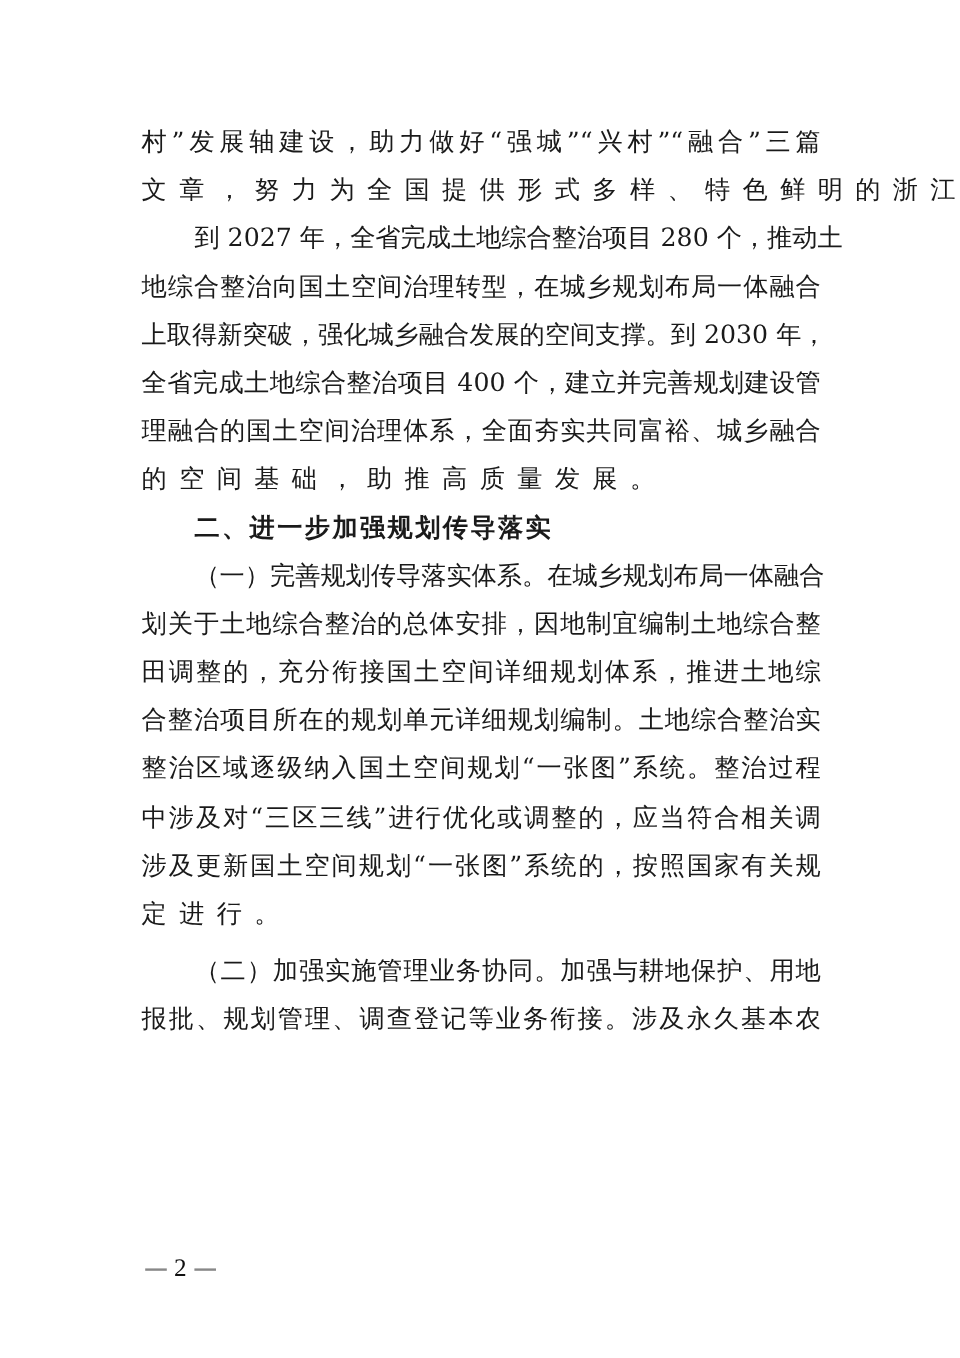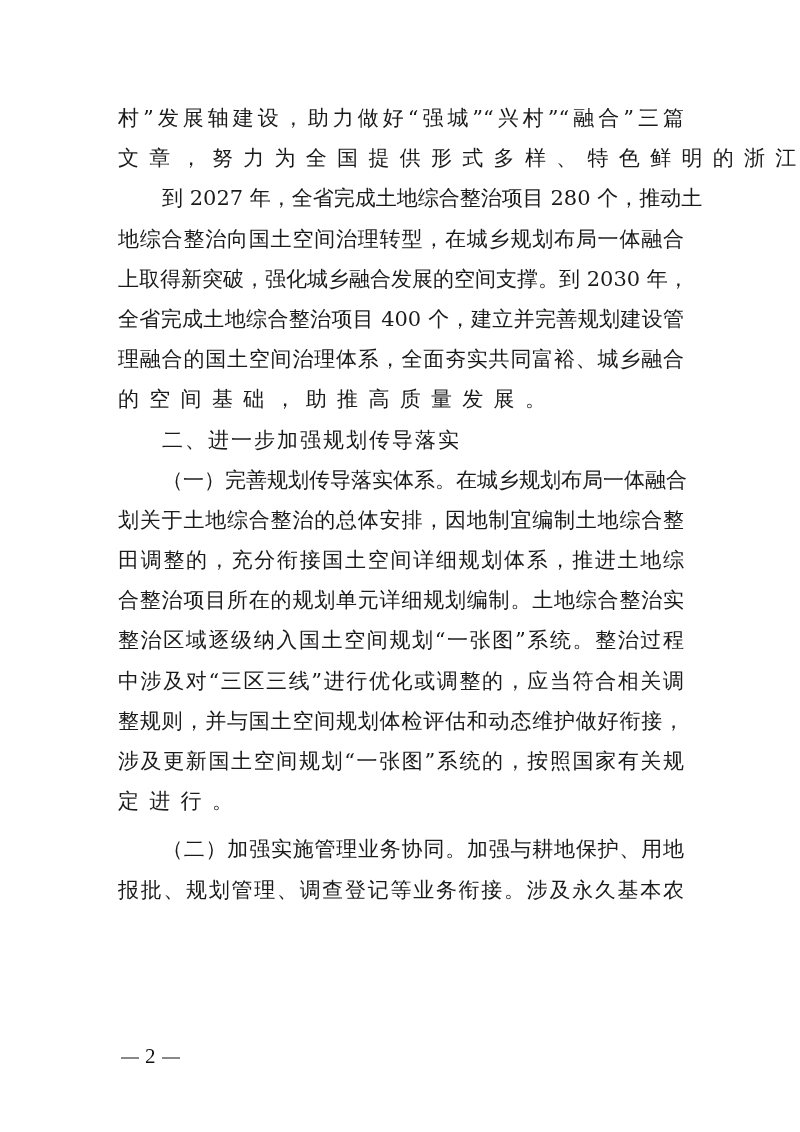--- a/index.html
+++ b/index.html
@@ -3,21 +3,21 @@
 <meta charset="utf-8">
 <style>
   html, body { margin: 0; padding: 0; background: #ffffff; }
   body { width: 800px; height: 1132px; position: relative; overflow: hidden;
          font-family: "DejaVu Serif", "Liberation Serif", serif; color: #1a1a1a; }
   .page { position: absolute; left: 118px; top: 98px; width: 566px; }
   .line { height: 40.2px; line-height: 40.2px; font-size: 21px; white-space: nowrap;
           letter-spacing: 10.3px; overflow: visible; }
   .line.justify { text-align: justify; text-align-last: justify; letter-spacing: 0; }
   .indent { padding-left: 44px; }
-  .heading { font-family: "DejaVu Sans", "Liberation Sans", sans-serif; font-weight: normal;
+  .heading { font-family: "DejaVu Sans", "Liberation Sans", sans-serif; font-weight: bold;
              letter-spacing: 2px; font-size: 21px; }
   .bold { font-weight: normal; font-family: "DejaVu Serif", "Liberation Serif", serif; }
   .gap-m { height: 8px; }
   .pagenum { position: absolute; left: 115px; top: 1044px; font-size: 21px;
              font-family: "Liberation Serif", "DejaVu Serif", serif; color: #111; }
   .pagenum .dash { display: inline-block; width: 18px; height: 1.5px; background: #888;
                    vertical-align: middle; margin: 0 6px; }
 </style>
 </head>
 <body>
@@ -40,21 +40,20 @@
 
   <div class="line indent heading">二、进一步加强规划传导落实</div>
 
   <div>
     <div class="line justify indent"><span class="bold">（一）完善规划传导落实体系。</span><span>在城乡规划布局一体融合</span></div>
     <div class="line justify">划关于土地综合整治的总体安排，因地制宜编制土地综合整</div>
     <div class="line justify">田调整的，充分衔接国土空间详细规划体系，推进土地综</div>
     <div class="line justify">合整治项目所在的规划单元详细规划编制。土地综合整治实</div>
     <div class="line justify">整治区域逐级纳入国土空间规划“一张图”系统。整治过程</div>
     <div class="line justify">中涉及对“三区三线”进行优化或调整的，应当符合相关调</div>
-    <div class="line justify">整规则，并与国土空间规划体检评估和动态维护做好衔接，</div>
     <div class="line justify">涉及更新国土空间规划“一张图”系统的，按照国家有关规</div>
     <div class="line">定进行。</div>
   </div>
 
   <div class="gap-m"></div>
 
   <div>
     <div class="line justify indent"><span class="bold">（二）加强实施管理业务协同。</span><span>加强与耕地保护、用地</span></div>
     <div class="line justify">报批、规划管理、调查登记等业务衔接。涉及永久基本农</div>
   </div>

